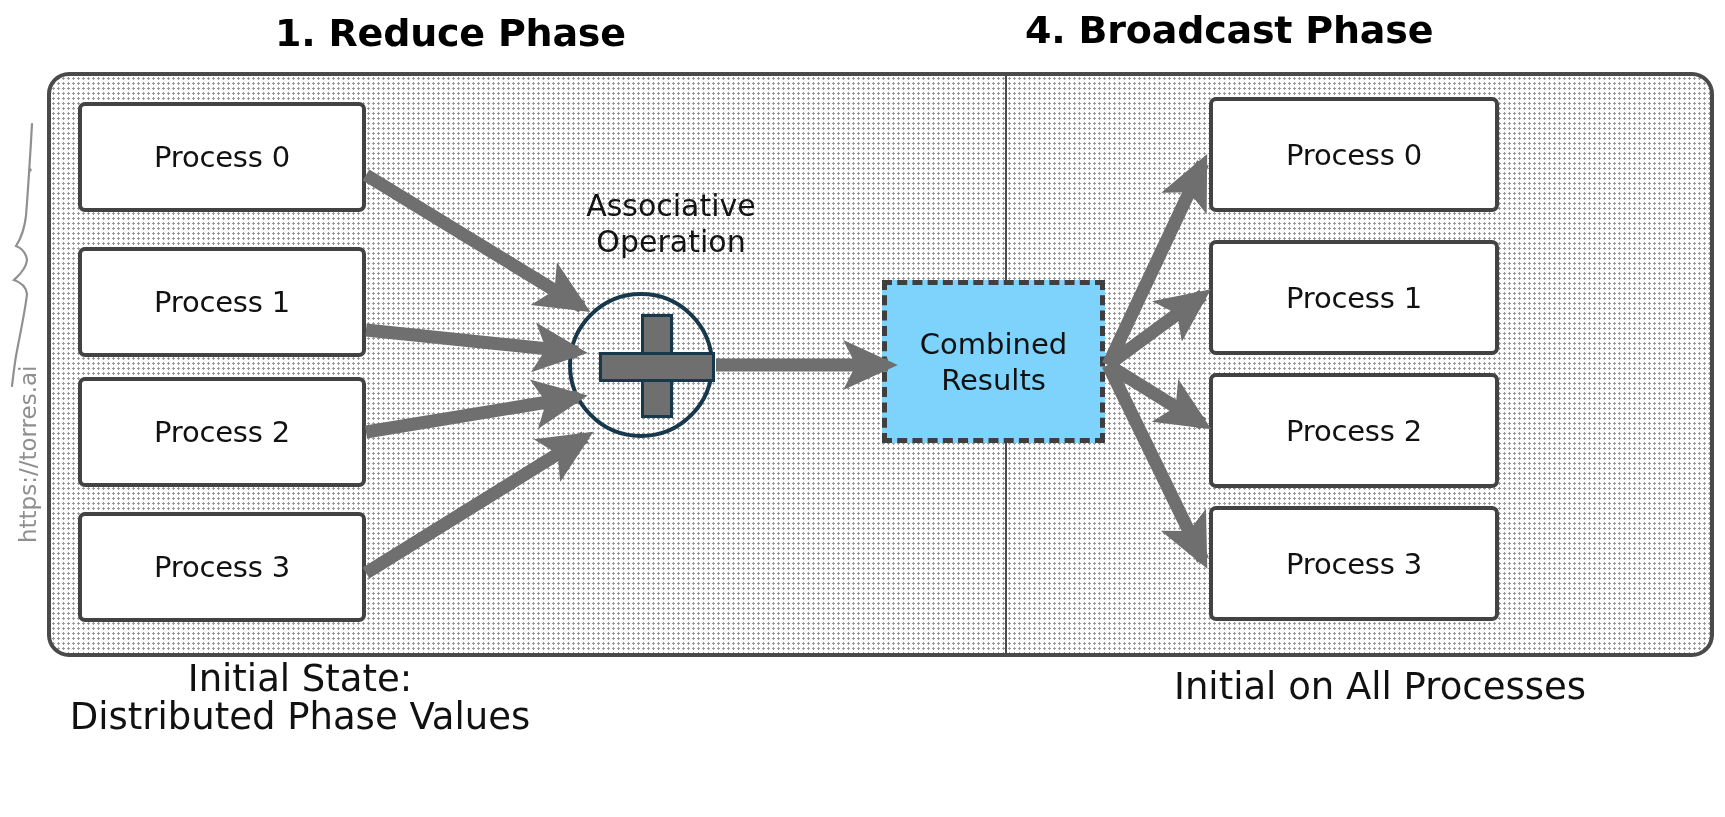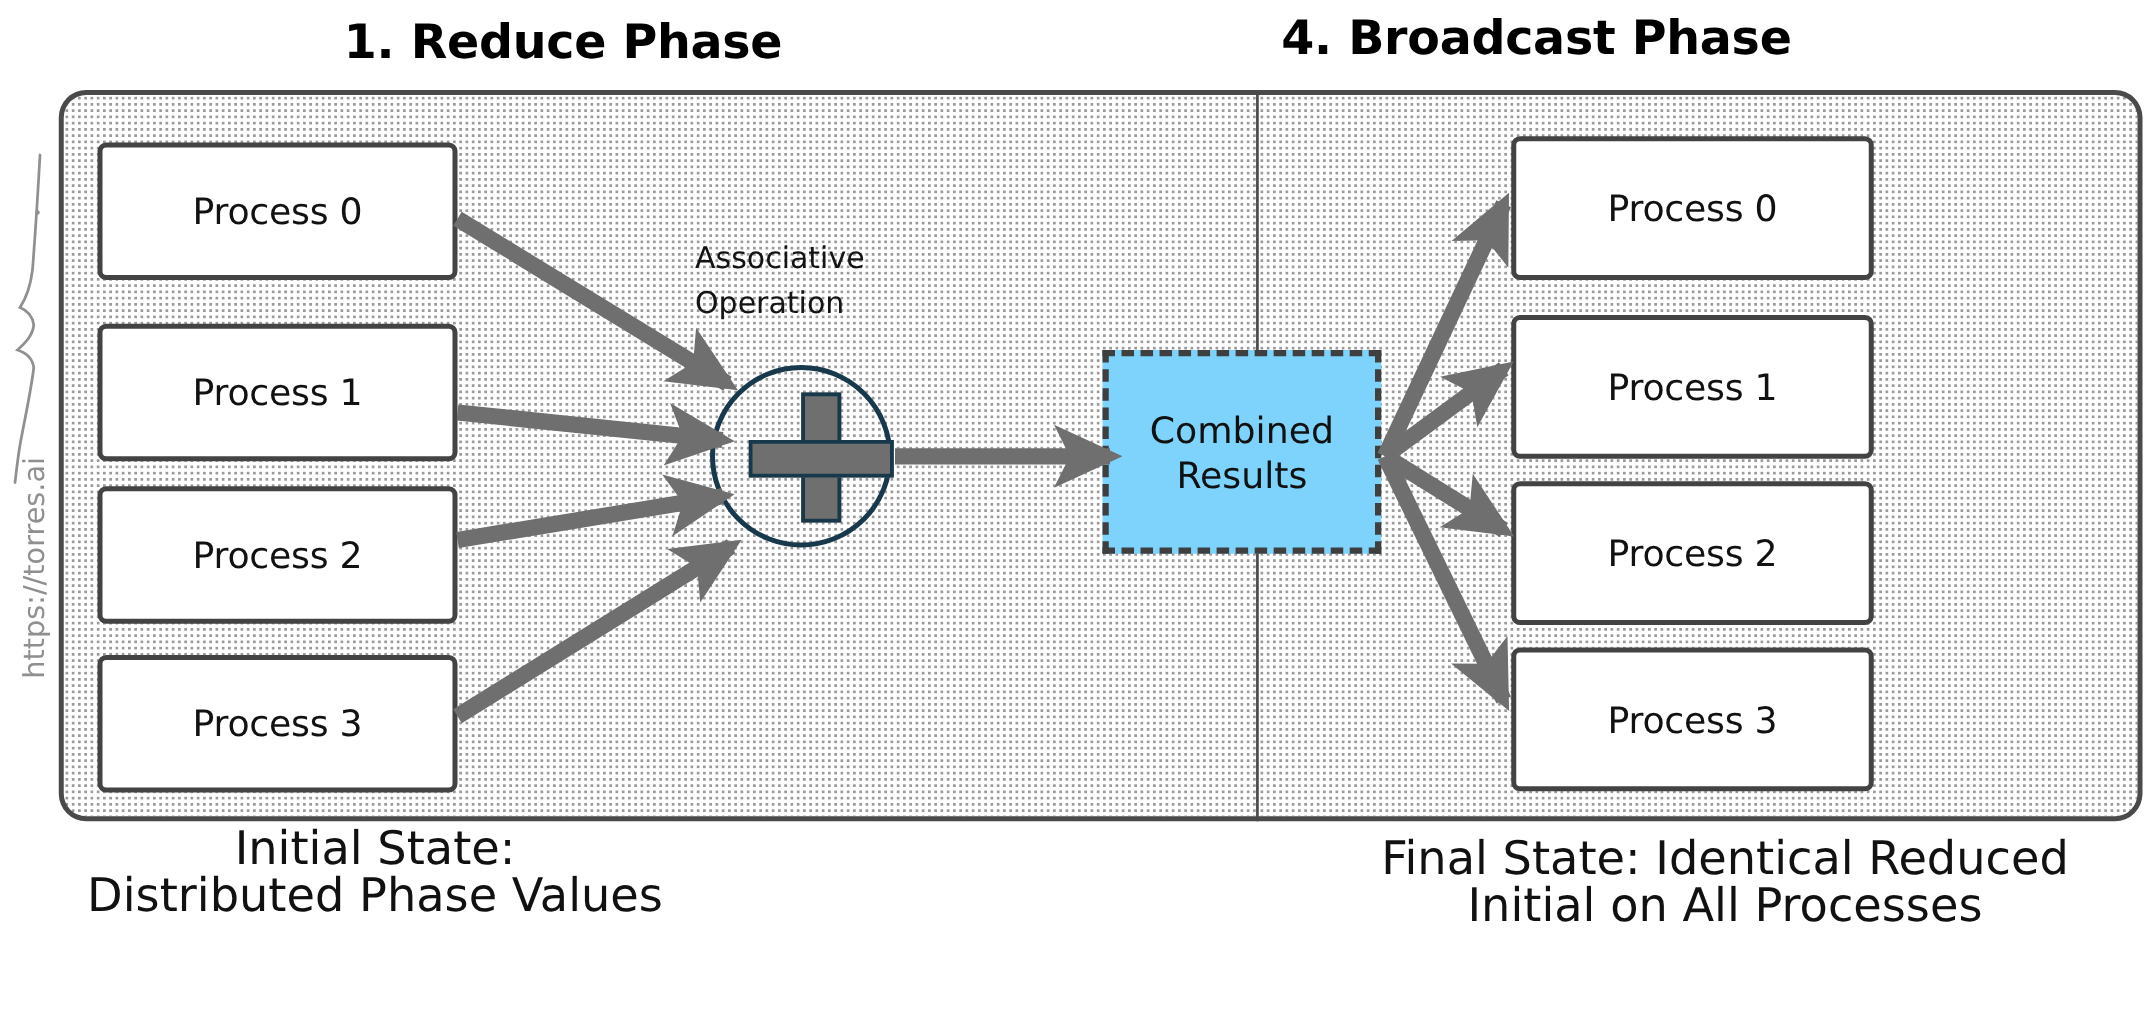--- a/index.html
+++ b/index.html
@@ -39,38 +39,37 @@
   .proc-box{
     position:absolute;
     background:#ffffff;
     border:4px solid #434343;
     border-radius:7px;
     box-sizing:border-box;
     display:flex;align-items:center;justify-content:center;
     font-size:29px;color:#111111;
     font-family:"DejaVu Sans","Liberation Sans",sans-serif;
     letter-spacing:-0.2px;
-    margin-top:12px;
   }
   .left-box{left:78px;width:288px;height:110px;}
   #lbox0{top:102px;}
   #lbox1{top:247px;}
   #lbox2{top:377px;}
   #lbox3{top:512px;}
 
   .right-box{left:1209px;width:290px;height:115px;}
   #rbox0{top:97px;}
   #rbox1{top:240px;}
   #rbox2{top:373px;}
   #rbox3{top:506px;}
 
   
   #assoc-label{
     position:absolute;left:556px;top:188px;width:230px;
-    text-align:left;font-size:24px;line-height:36px;color:#141414;
+    text-align:center;font-size:30px;line-height:36px;color:#141414;
     font-family:"DejaVu Sans","Liberation Sans",sans-serif;
   }
 
   
   #op-circle{
     position:absolute;left:568px;top:292px;width:146px;height:146px;
     border:4px solid #17394b;border-radius:50%;
     background:transparent;box-sizing:border-box;
   }
   .plus-bar{position:absolute;background:#6f6f6f;border:3px solid #17394b;box-sizing:border-box;}
@@ -186,21 +185,20 @@
       <line x1="1108" y1="365" x2="1203" y2="424"></line>
       <line x1="1108" y1="365" x2="1203" y2="560"></line>
     </g>
   </svg>
 
   <div class="caption" id="caption-left">
     <div>Initial State:</div>
     <div>Distributed Phase Values</div>
   </div>
   <div class="caption" id="caption-right">
-    <div>Final State: Identical Reduced</div>
     <div>Initial on All Processes</div>
   </div>
 
   <div id="watermark">https://torres.ai</div>
   <svg id="signature" viewBox="0 0 44 270">
     <path d="M26 4 C24 40 22 70 20 96 C18 112 14 120 10 126 C15 128 20 132 21 140
              C20 150 12 156 8 160 C14 162 20 166 21 174 C19 192 14 214 10 236 C8 248 7 258 6 266" fill="none" stroke="#6b6b6b" stroke-width="2.2" stroke-linecap="round"></path>
     <circle cx="24" cy="50" r="1.8" fill="#6b6b6b"></circle>
   </svg>
 

